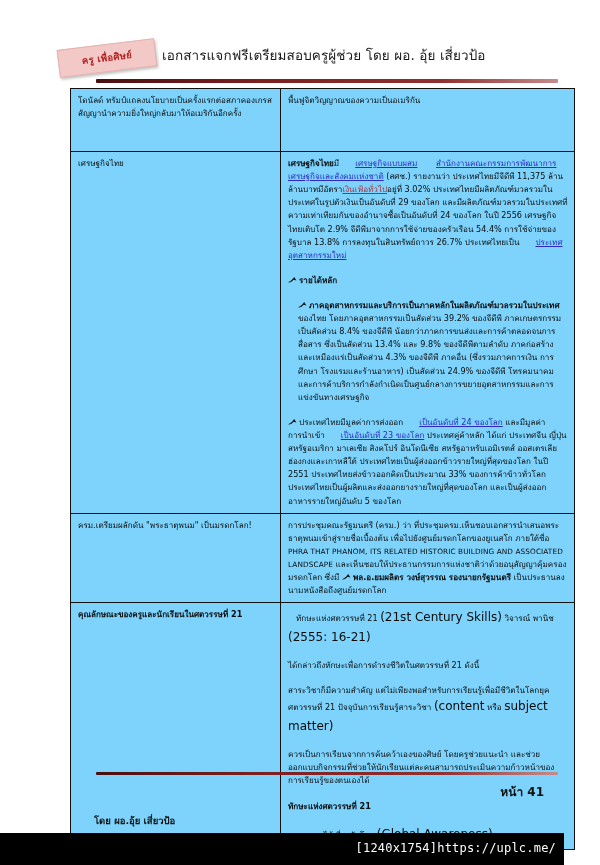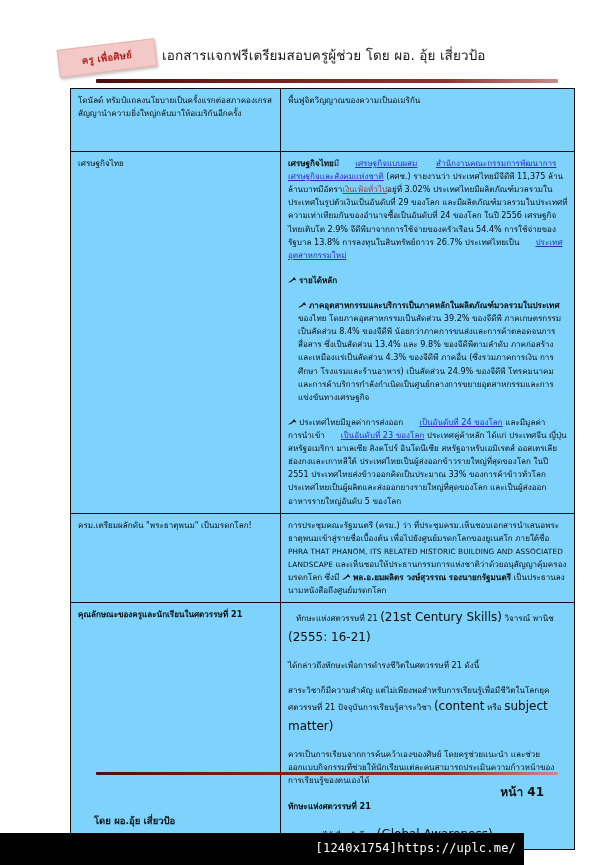--- a/index.html
+++ b/index.html
@@ -154,21 +154,21 @@
     font-weight: bold;
     color: #111;
     white-space: nowrap;
   }
 
   
   #watermark {
     position: absolute;
     left: 0;
     top: 833px;
-    width: 524px;
+    width: 564px;
     height: 32px;
     background: #000000;
   }
   #watermark .wm-text {
     position: absolute;
     right: 8px;
     top: 8px;
     color: #ffffff;
     font-family: "DejaVu Sans Mono", "Liberation Mono", monospace;
     font-size: 12px;

